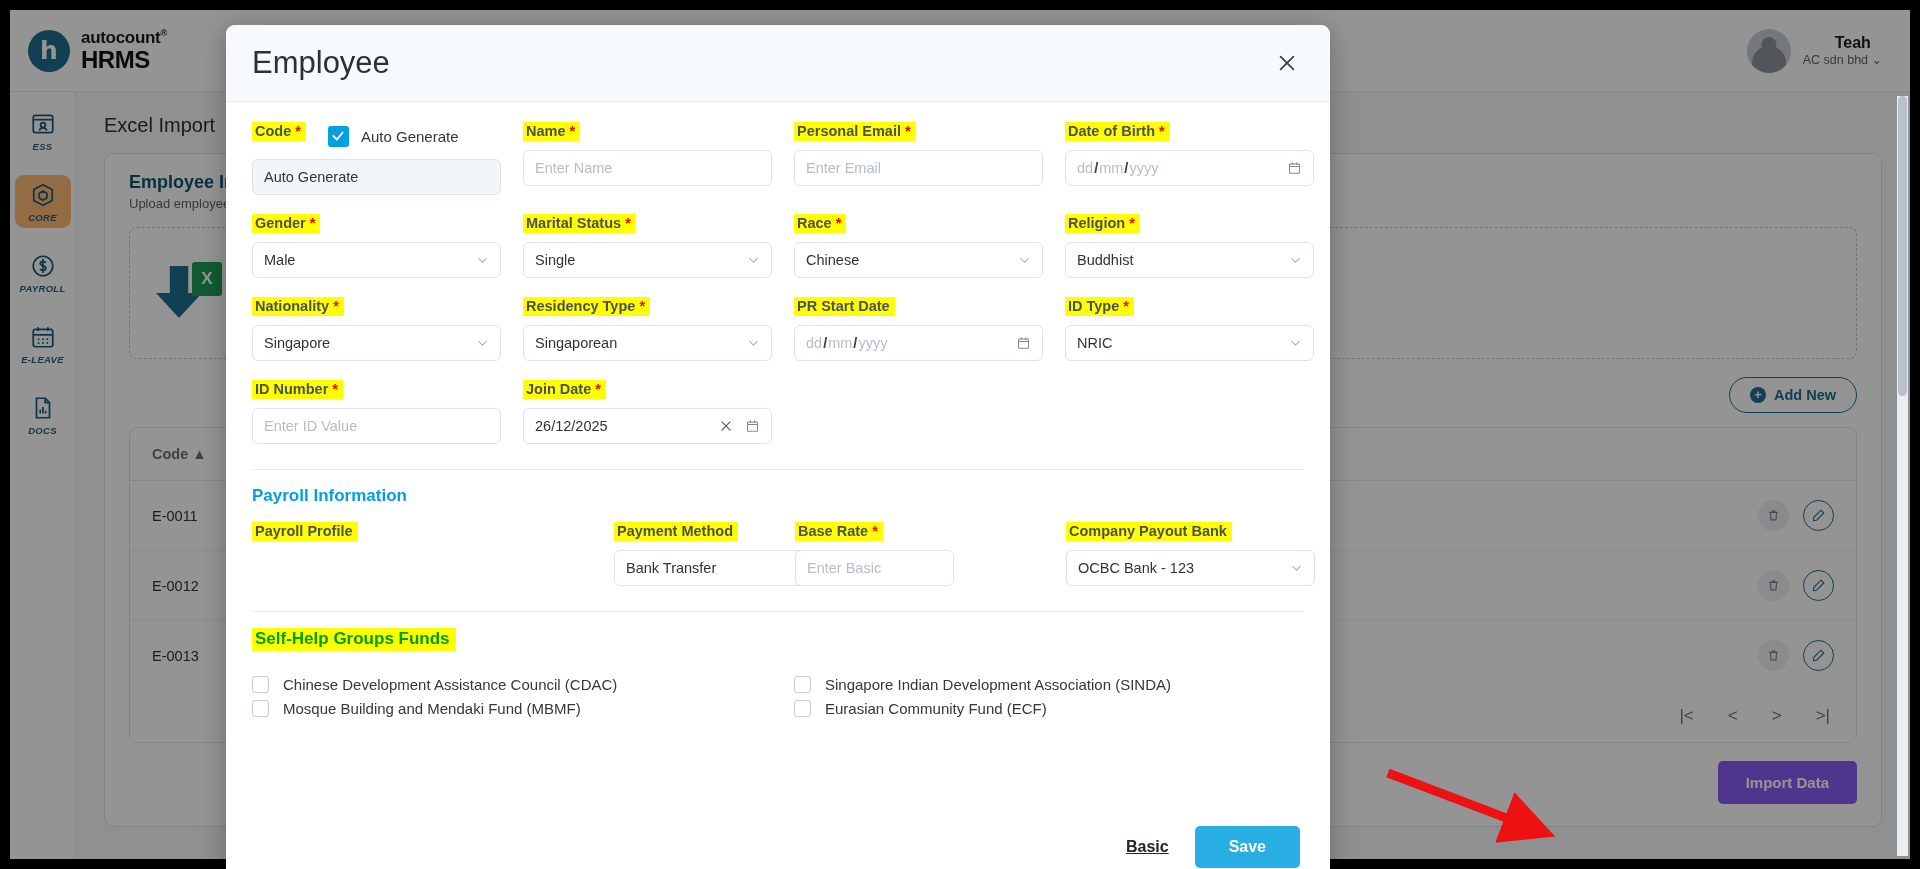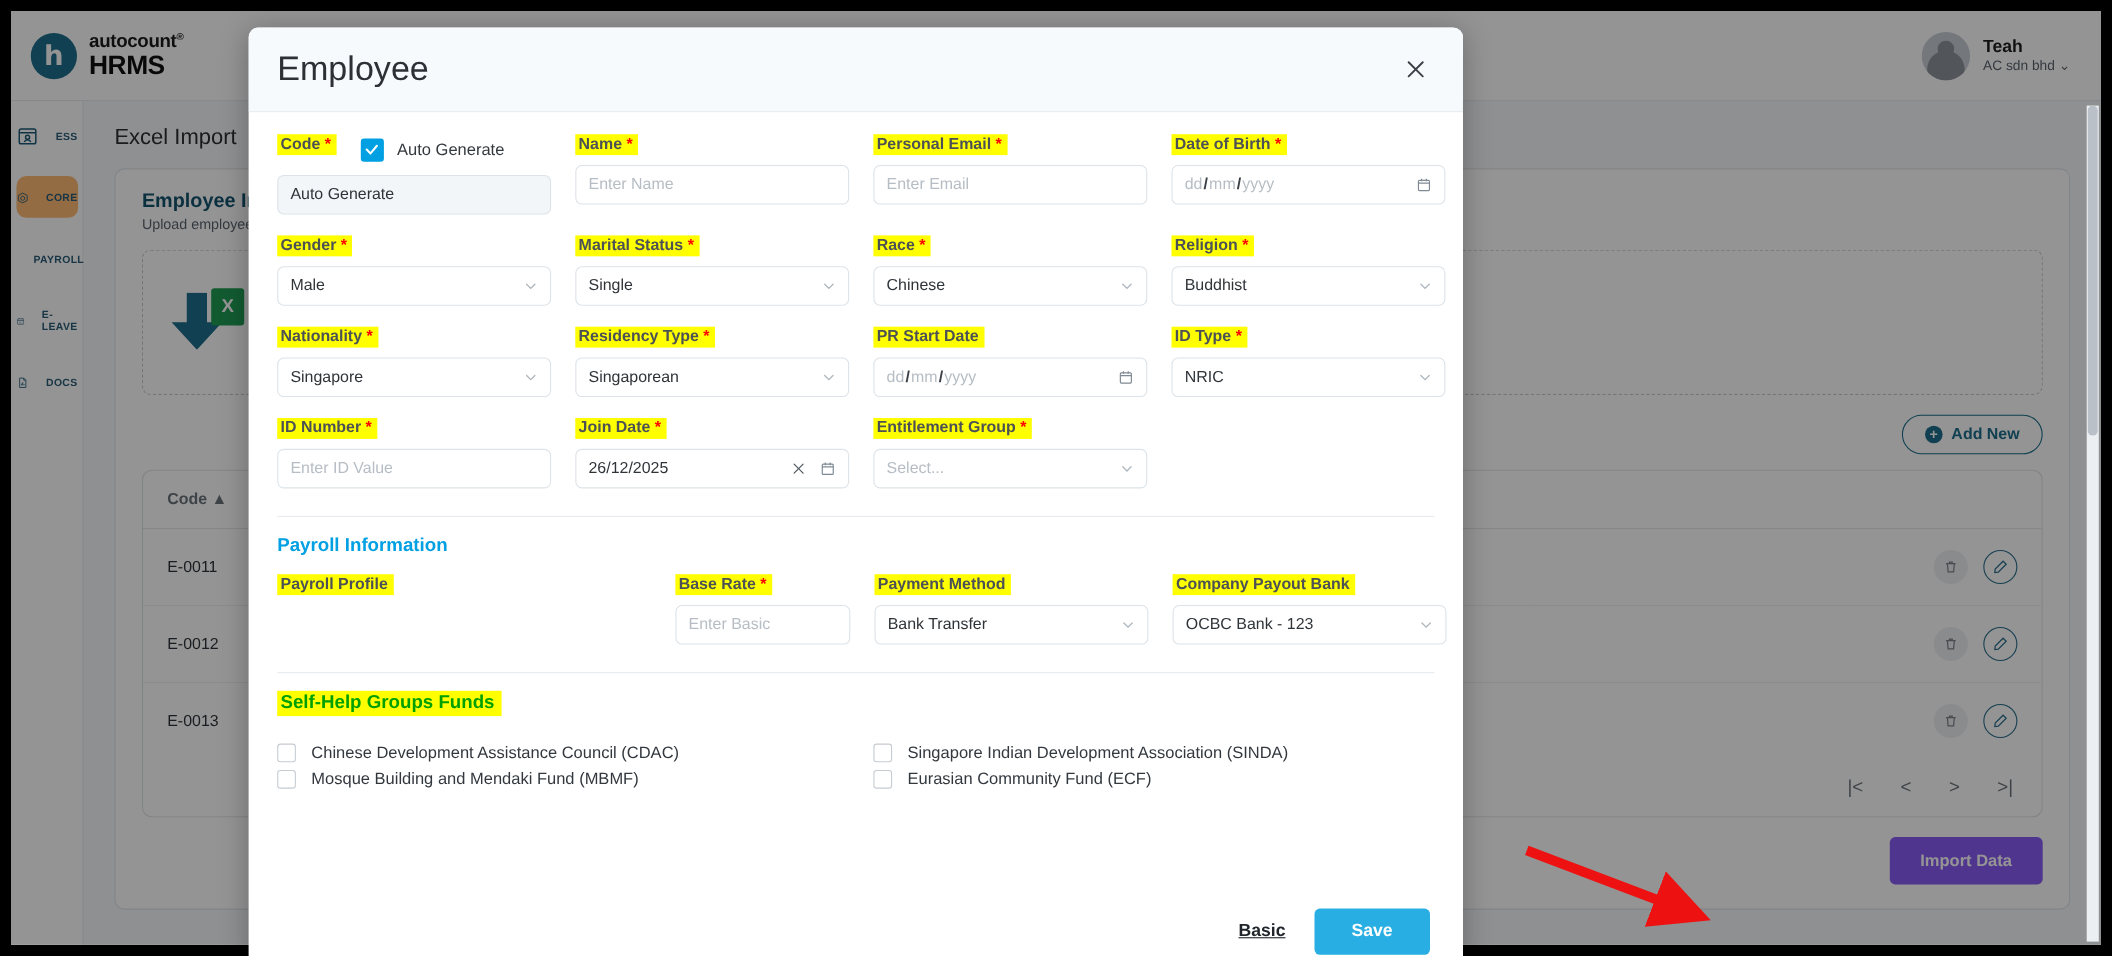--- a/index.html
+++ b/index.html
@@ -67,38 +67,39 @@
     width: 34px; height: 34px; border-radius: 50% 50% 45% 45%;
     background: #8d949c; margin-bottom: -7px;
     position: relative;
   }
   .avatar-head::before {
     content: ""; position: absolute; left: 50%; top: -9px;
     transform: translateX(-50%);
     width: 15px; height: 15px; border-radius: 50%; background: #8d949c;
   }
   .user-lines { line-height: 1.25; }
-  .user-name { font-size: 16px; font-weight: 700; color: #1c1c1c; }
+  .user-name { font-size: 16px; font-weight: 700; color: #1c1c1c; margin-left: 32px; }
   .user-co { font-size: 12.5px; color: #5c6570; }
 
   
   .rail {
     position: absolute; left: 0; top: 82px;
     width: 66px; height: 767px;
     background: #ffffff;
     border-right: 1px solid #e6eaee;
     padding-top: 12px;
     z-index: 4;
   }
   .rail-item {
     width: 56px; margin: 0 auto 18px auto;
     padding: 7px 0 5px 0;
     border-radius: 9px;
-    display: flex; flex-direction: row; align-items: center; gap: 16px;
+    display: flex; flex-direction: column; align-items: center; gap: 4px;
     cursor: pointer;
+    font-style: italic;
   }
   .rail-item.active { background: #fdba74; }
   .rail-ico { width: 26px; height: 26px; color: #1d5a77; }
   .rail-ico svg { width: 100%; height: 100%; display: block; }
   .rail-label {
     font-size: 9.5px; font-weight: 700; color: #2a5d78; letter-spacing: 0.3px;
   }
 
   
   .page {
@@ -702,60 +703,49 @@
                 <svg viewBox="0 0 24 24" fill="none" stroke="currentColor" stroke-width="1.7">
                     <rect x="4" y="5.5" width="16" height="15" rx="1.5"></rect>
                     <line x1="4" y1="9.5" x2="20" y2="9.5"></line>
                     <line x1="8.5" y1="3.2" x2="8.5" y2="7"></line>
                     <line x1="15.5" y1="3.2" x2="15.5" y2="7"></line>
                   </svg>
               </span>
             </div>
           </div>
 
-          <div class="fld">
-            <span class="lbl"><span>Entitlement Group</span> <span class="req">*</span></span>
-            <div class="ctl">
-              <span class="ph">Select...</span>
-              <span class="chev">
-                  <svg viewBox="0 0 24 24" fill="none" stroke="currentColor" stroke-width="2.2" stroke-linecap="round">
-                    <polyline points="5,9 12,16 19,9"></polyline>
-                  </svg>
-                </span>
-            </div>
-          </div>
 
           <div class="fld"></div>
         </div>
 
         <div class="divider"></div>
 
         <div class="sec-title">Payroll Information</div>
 
         <div class="payroll-grid">
           <div class="fld">
             <span class="lbl">Payroll Profile</span>
-          </div>
-
-          <div class="fld">
-            <span class="lbl"><span>Base Rate</span> <span class="req">*</span></span>
-            <div class="ctl w159">
-              <span class="ph">Enter Basic</span>
-            </div>
           </div>
 
           <div class="fld">
             <span class="lbl">Payment Method</span>
             <div class="ctl">
               <span>Bank Transfer</span>
               <span class="chev">
                   <svg viewBox="0 0 24 24" fill="none" stroke="currentColor" stroke-width="2.2" stroke-linecap="round">
                     <polyline points="5,9 12,16 19,9"></polyline>
                   </svg>
                 </span>
+            </div>
+          </div>
+
+          <div class="fld">
+            <span class="lbl"><span>Base Rate</span> <span class="req">*</span></span>
+            <div class="ctl w159">
+              <span class="ph">Enter Basic</span>
             </div>
           </div>
 
           <div class="fld">
             <span class="lbl">Company Payout Bank</span>
             <div class="ctl">
               <span>OCBC Bank - 123</span>
               <span class="chev">
                   <svg viewBox="0 0 24 24" fill="none" stroke="currentColor" stroke-width="2.2" stroke-linecap="round">
                     <polyline points="5,9 12,16 19,9"></polyline>

